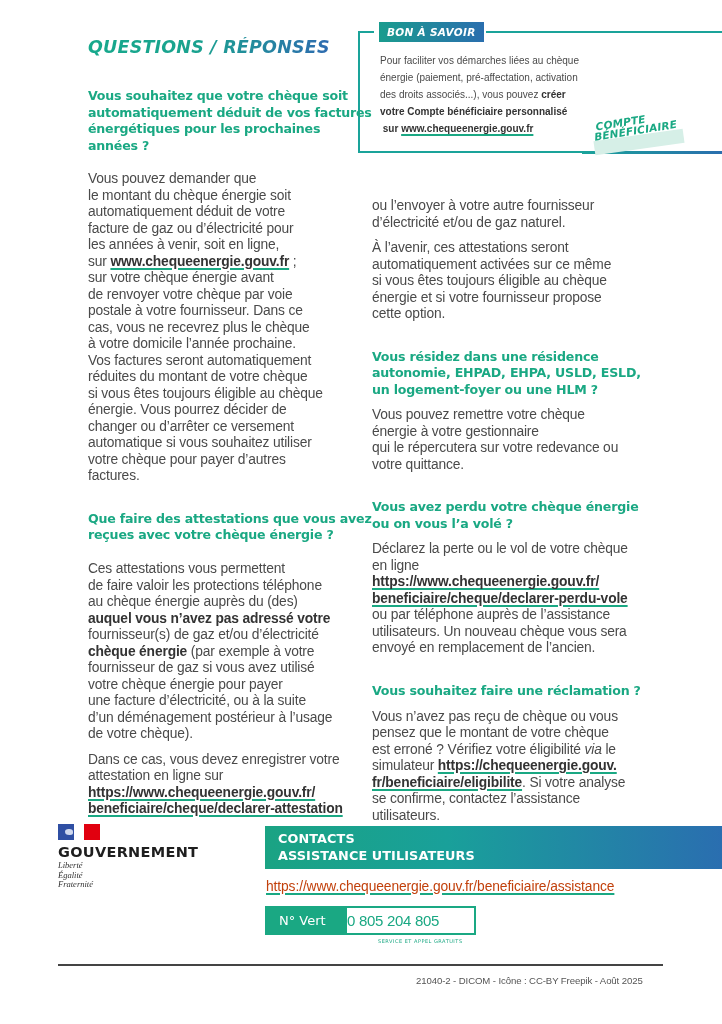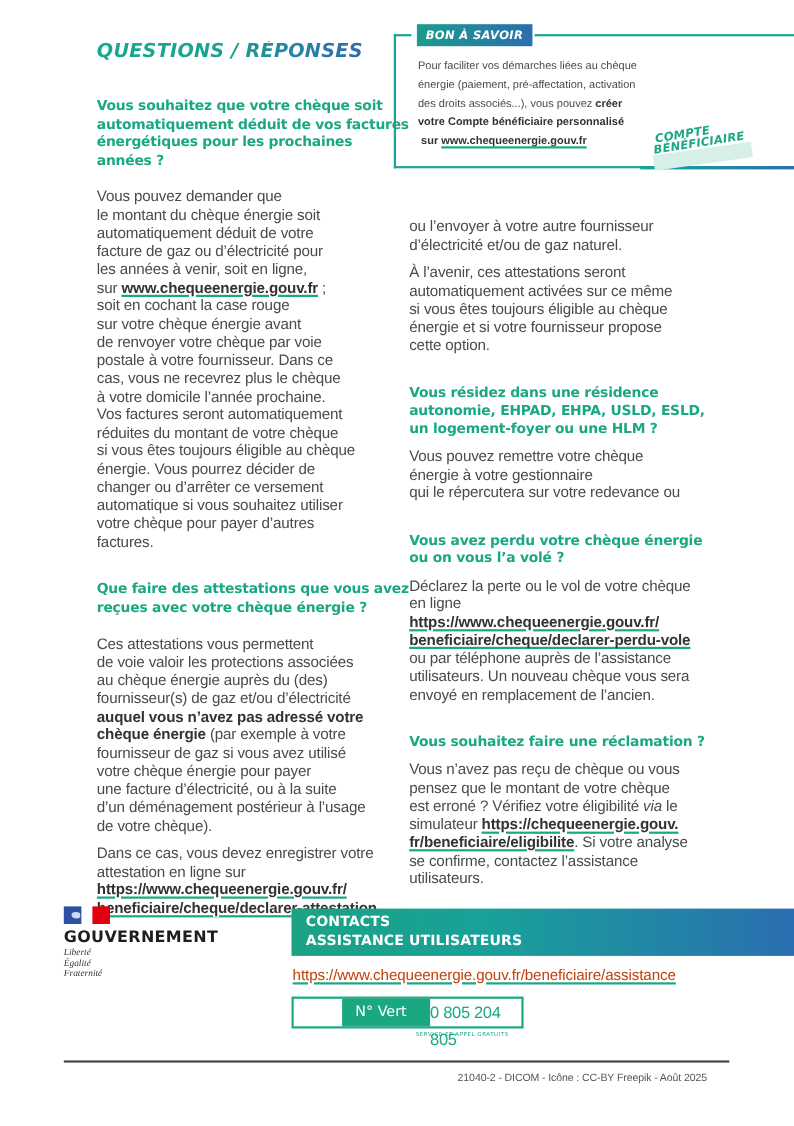--- a/index.html
+++ b/index.html
@@ -100,21 +100,21 @@
       letter-spacing: 0.1px;
     }
     .contacts-url {
       position: absolute; left: 266px; top: 879px;
       font-family: "Liberation Sans", sans-serif; font-size: 13.8px; color: #c2410c;
       text-decoration: underline; text-decoration-color: #1aa883; text-underline-offset: 2px;
       text-decoration-thickness: 1.5px; white-space: nowrap; letter-spacing: -0.1px;
     }
     .phone-box {
       position: absolute; left: 265px; top: 906px; width: 211px; height: 29px;
-      border: 2px solid #1aa883; display: flex; padding-left: 44px;
+      border: 2px solid #1aa883; display: flex;
     }
     .phone-label {
       width: 80px; background: #1aa883; color: #ffffff;
       font-family: "DejaVu Sans", sans-serif; font-size: 13px; line-height: 25px; padding-left: 12px;
     }
     .phone-number {
       flex: 1; text-align: left; color: #1aa883;
       font-family: "Liberation Sans", sans-serif; font-size: 15px; line-height: 25px; letter-spacing: -0.3px;
     }
     .phone-note {
@@ -157,21 +157,20 @@
     <span class="line">années ?</span>
   </div>
   <div class="gap-m"></div>
   <div class="p">
     <span class="line">Vous pouvez demander que</span>
     <span class="line">le montant du chèque énergie soit</span>
     <span class="line">automatiquement déduit de votre</span>
     <span class="line">facture de gaz ou d’électricité pour</span>
     <span class="line">les années à venir, soit en ligne,</span>
     <span class="line"><span style="white-space:pre">sur </span><span class="link">www.chequeenergie.gouv.fr</span><span style="white-space:pre"> ;</span></span>
-    <span class="line">soit en cochant la case rouge</span>
     <span class="line">sur votre chèque énergie avant</span>
     <span class="line">de renvoyer votre chèque par voie</span>
     <span class="line">postale à votre fournisseur. Dans ce</span>
     <span class="line">cas, vous ne recevrez plus le chèque</span>
     <span class="line">à votre domicile l’année prochaine.</span>
     <span class="line">Vos factures seront automatiquement</span>
     <span class="line">réduites du montant de votre chèque</span>
     <span class="line">si vous êtes toujours éligible au chèque</span>
     <span class="line">énergie. Vous pourrez décider de</span>
     <span class="line">changer ou d’arrêter ce versement</span>
@@ -180,24 +179,24 @@
     <span class="line">factures.</span>
   </div>
   <div class="gap-l"></div>
   <div class="q">
     <span class="line">Que faire des attestations que vous avez</span>
     <span class="line">reçues avec votre chèque énergie ?</span>
   </div>
   <div class="gap-m"></div>
   <div class="p">
     <span class="line">Ces attestations vous permettent</span>
-    <span class="line">de voie valoir les protections associées</span>
+    <span class="line">de faire valoir les protections téléphone</span>
     <span class="line">au chèque énergie auprès du (des)</span>
+    <span class="line b">auquel vous n’avez pas adressé votre</span>
     <span class="line">fournisseur(s) de gaz et/ou d’électricité</span>
-    <span class="line b">auquel vous n’avez pas adressé votre</span>
     <span class="line"><span class="b">chèque énergie</span><span style="white-space:pre"> (par exemple à votre</span></span>
     <span class="line">fournisseur de gaz si vous avez utilisé</span>
     <span class="line">votre chèque énergie pour payer</span>
     <span class="line">une facture d’électricité, ou à la suite</span>
     <span class="line">d’un déménagement postérieur à l’usage</span>
     <span class="line">de votre chèque).</span>
   </div>
   <div class="gap-s"></div>
   <div class="p">
     <span class="line">Dans ce cas, vous devez enregistrer votre</span>
@@ -224,20 +223,21 @@
   <div class="q">
     <span class="line">Vous résidez dans une résidence</span>
     <span class="line">autonomie, EHPAD, EHPA, USLD, ESLD,</span>
     <span class="line">un logement-foyer ou une HLM ?</span>
   </div>
   <div class="gap-s"></div>
   <div class="p">
     <span class="line">Vous pouvez remettre votre chèque</span>
     <span class="line">énergie à votre gestionnaire</span>
     <span class="line">qui le répercutera sur votre redevance ou</span>
+    <span class="line">votre quittance.</span>
   </div>
   <div class="gap-l"></div>
   <div class="q">
     <span class="line">Vous avez perdu votre chèque énergie</span>
     <span class="line">ou on vous l’a volé ?</span>
   </div>
   <div class="gap-s"></div>
   <div class="p">
     <span class="line">Déclarez la perte ou le vol de votre chèque</span>
     <span class="line">en ligne</span>

